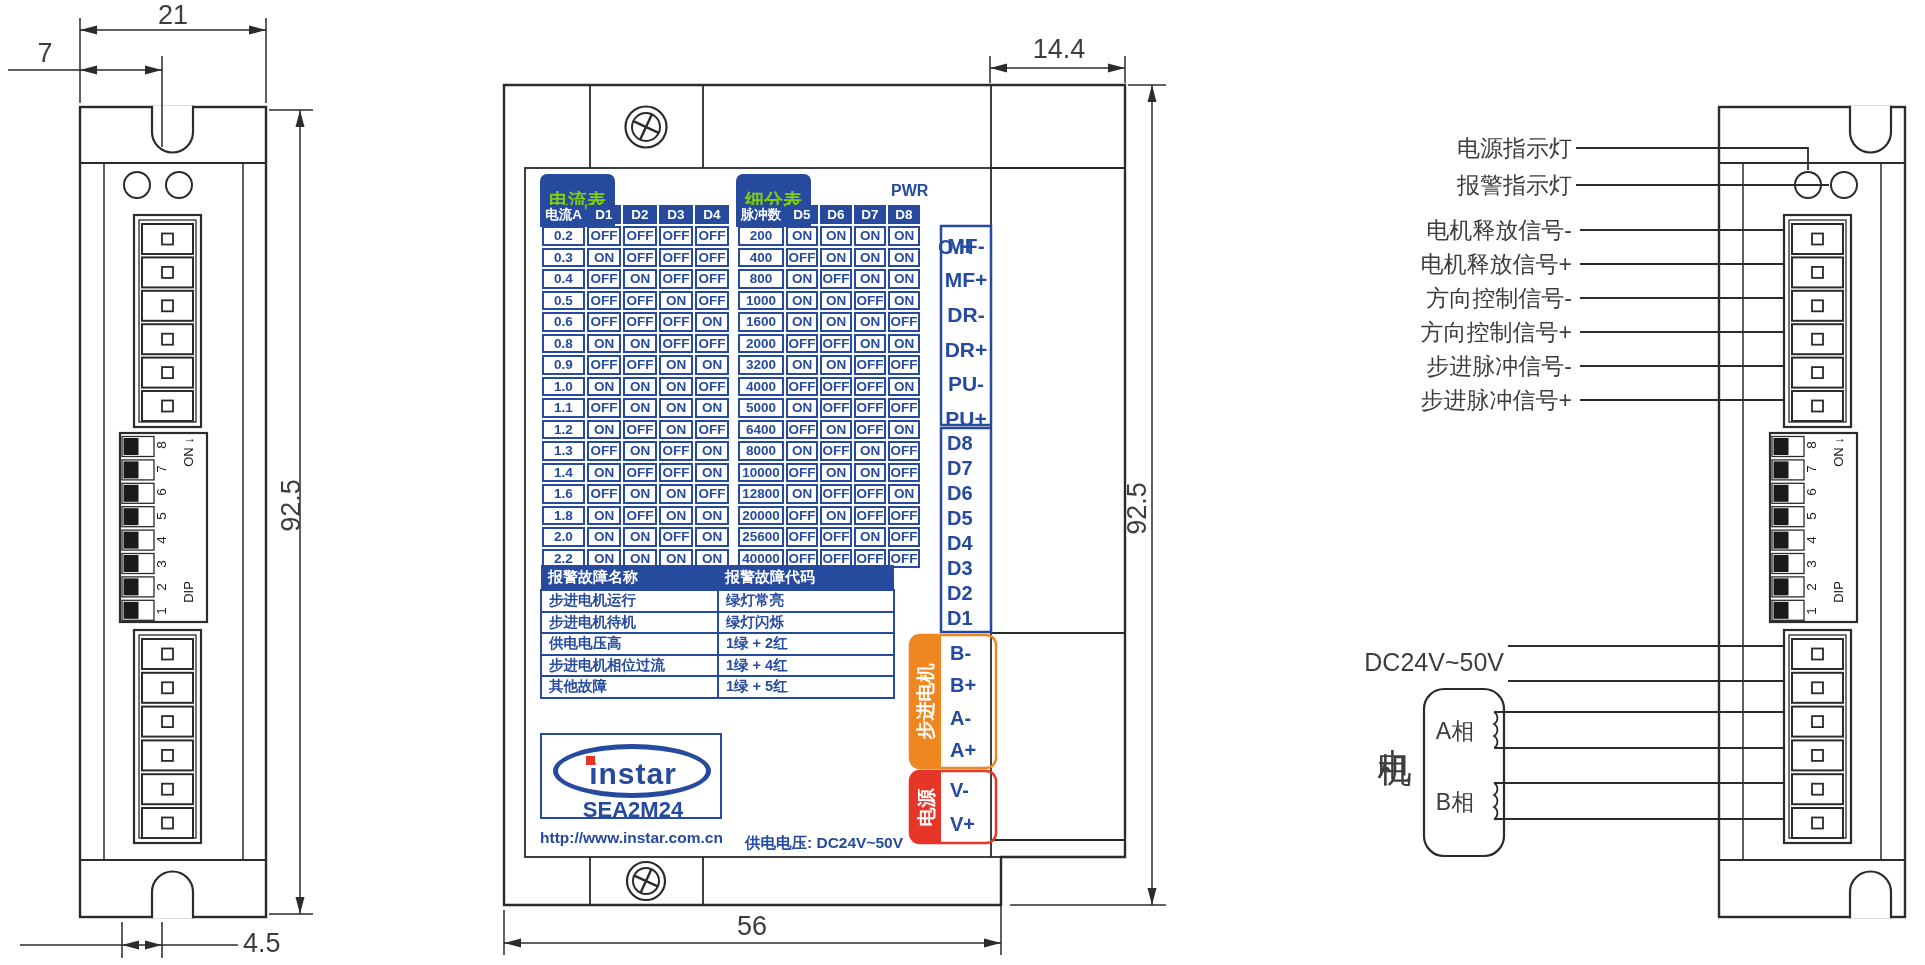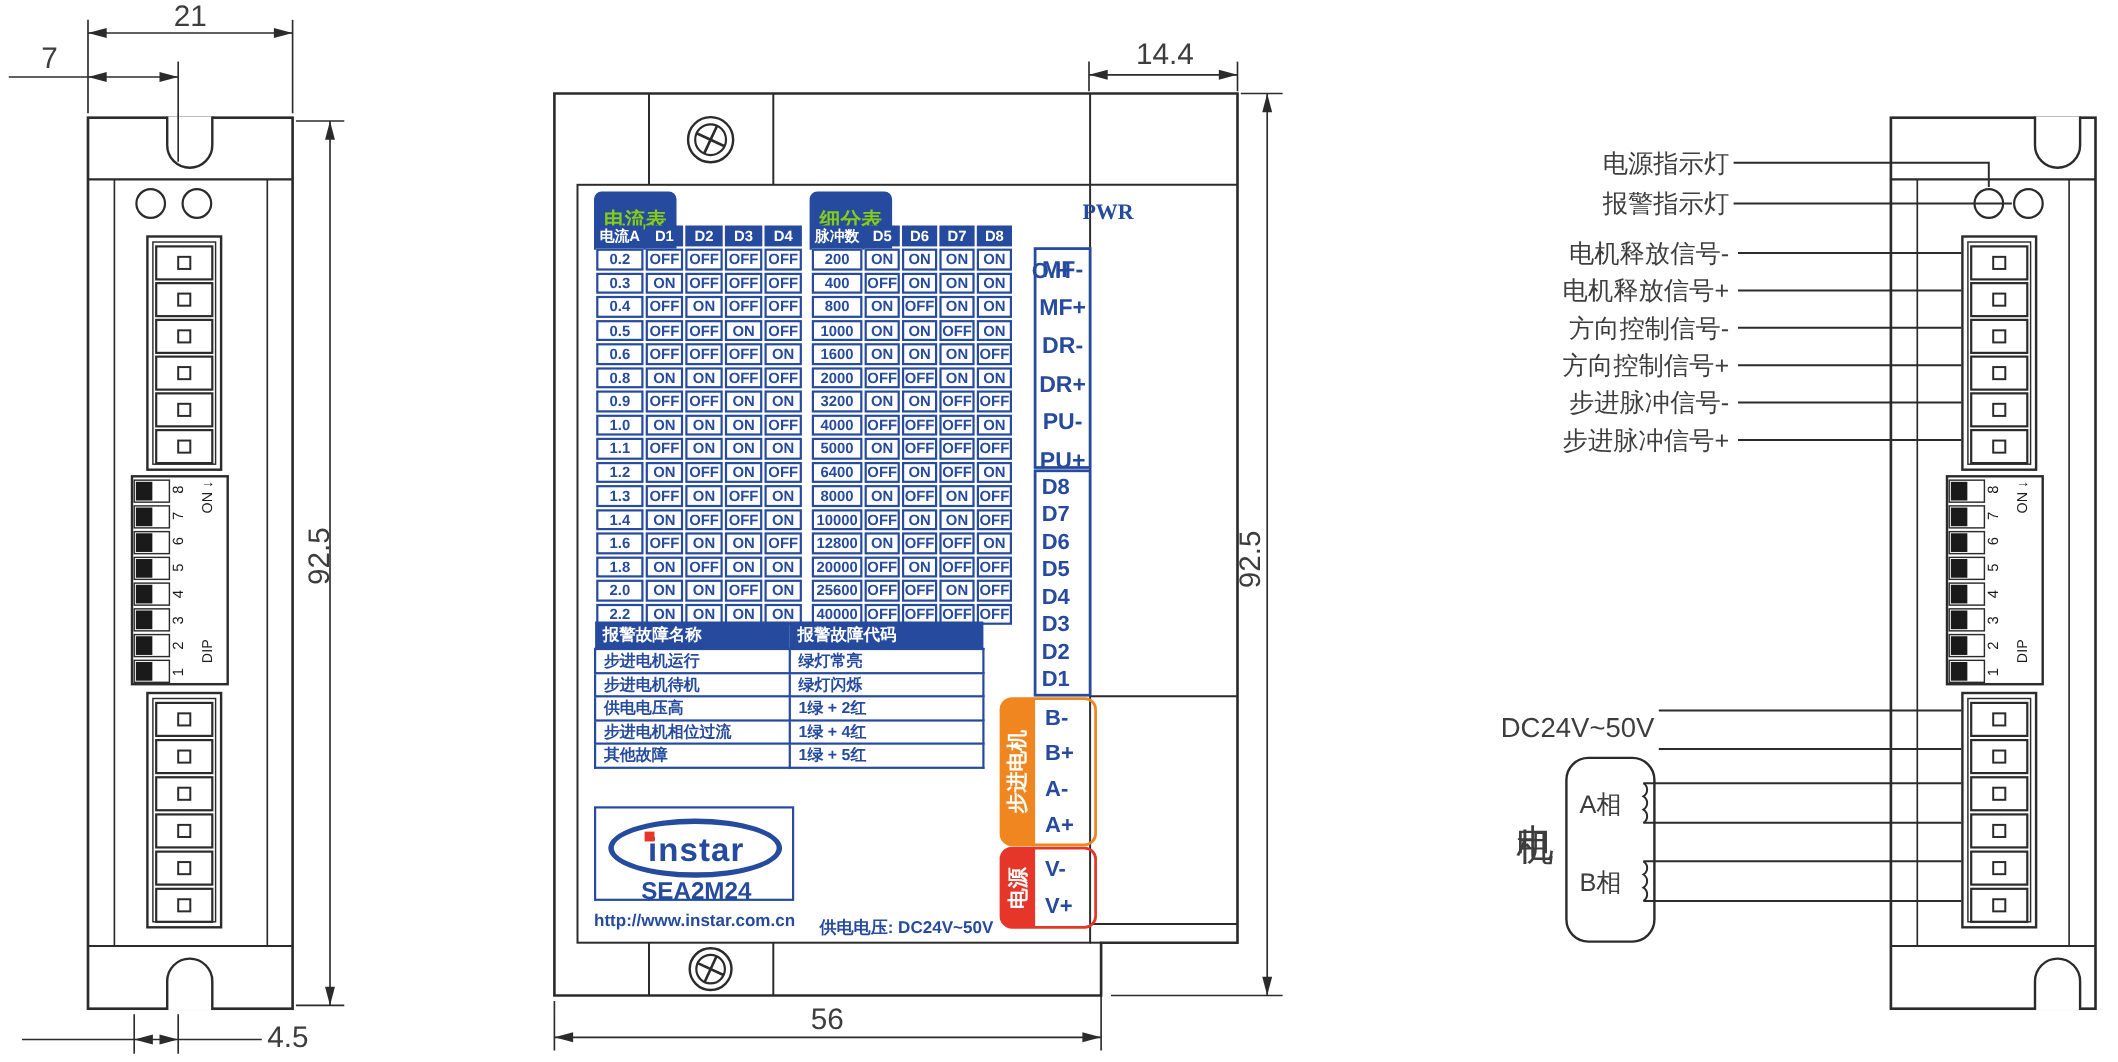--- a/index.html
+++ b/index.html
@@ -634,21 +634,21 @@
 
 <div class="abs" style="left:540px;top:733px;width:182px;height:86px;border:2.5px solid var(--blue);background:#fff;">
   <div class="abs" style="left:11px;top:9px;width:158px;height:54px;border:5px solid var(--blue);border-radius:50%;"></div>
   <div class="abs bt" style="left:0;top:22px;width:182px;text-align:center;font-size:30px;letter-spacing:1px;">instar</div>
   <div class="abs" style="left:44px;top:21px;width:9px;height:9px;background:var(--red);"></div>
   <div class="abs bt" style="left:0;top:62px;width:182px;text-align:center;font-size:22px;">SEA2M24</div>
 </div>
 <div class="abs bt" style="left:540px;top:829px;font-size:15.5px;">http://www.instar.com.cn</div>
 <div class="abs bt" style="left:745px;top:833px;font-size:15.5px;">供电电压: DC24V~50V</div>
 
-<div class="abs bt" style="left:984px;top:182px;font-size:20px;font-family:Liberation Serif, serif;">PWR</div>
+<div class="abs bt" style="left:891px;top:182px;font-size:16px;">PWR</div>
 <div class="abs bt" style="left:938px;top:204px;font-size:20px;margin-top:32px;">O.H</div>
 <div class="term tmid" style="left:941px;top:228px;width:50px;height:208px;">
       <div>MF-</div>
       <div>MF+</div>
       <div>DR-</div>
       <div>DR+</div>
       <div>PU-</div>
       <div>PU+</div>
     </div>
 <div class="term dlist" style="left:941px;top:430px;width:50px;height:200px;">

